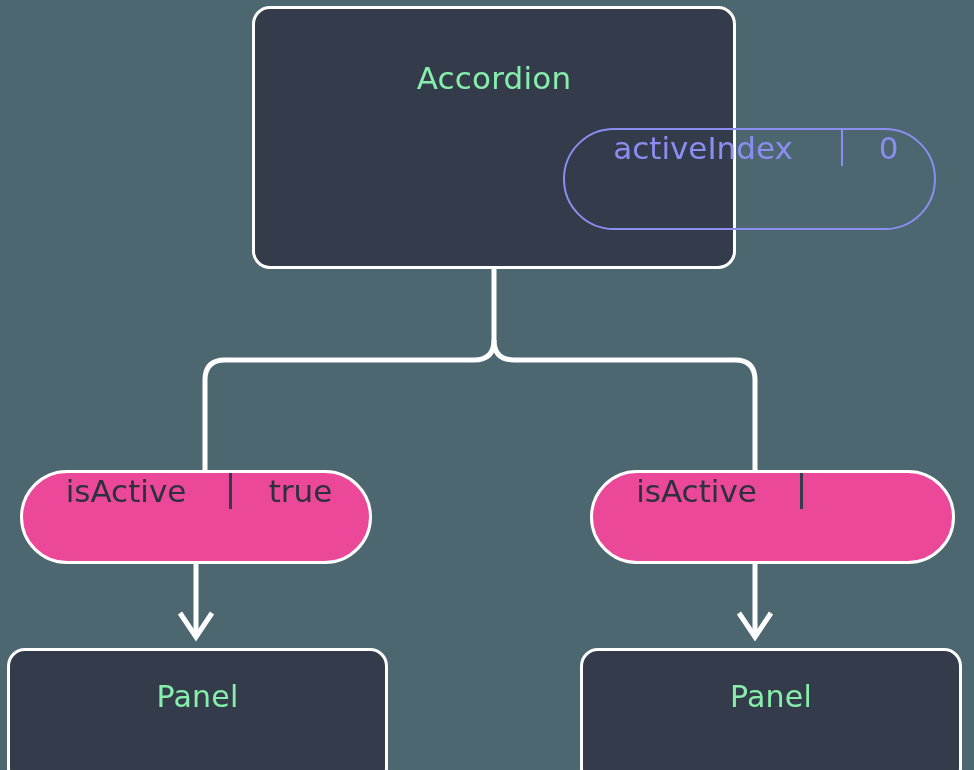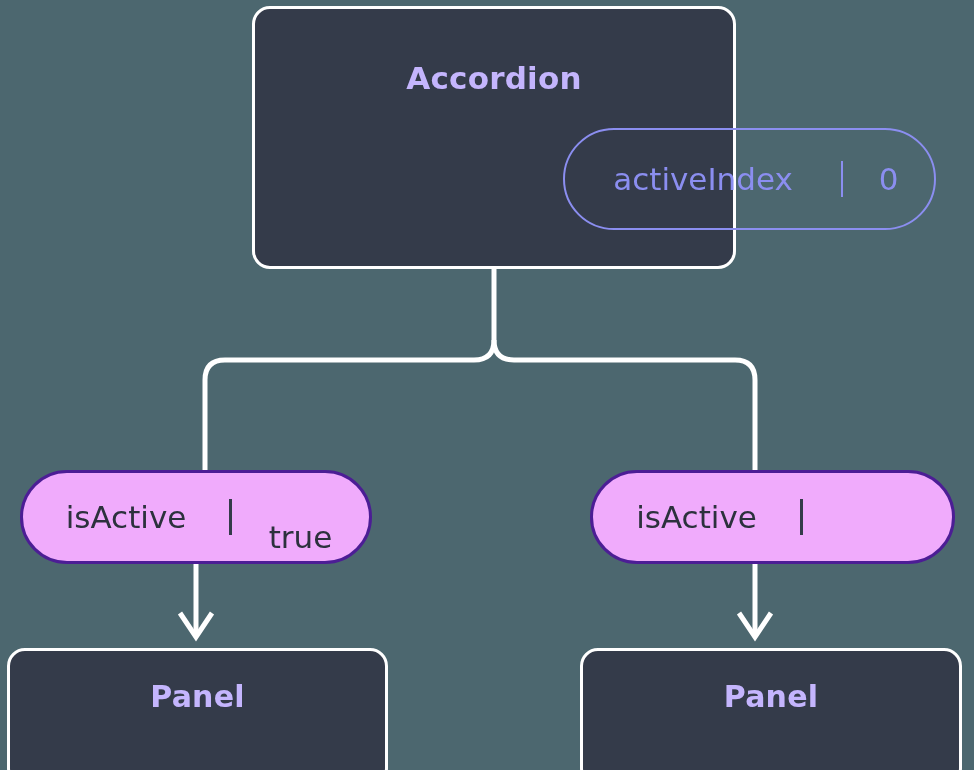--- a/index.html
+++ b/index.html
@@ -34,23 +34,23 @@
     box-sizing: border-box;
     background: #343b4a;
     border: 3px solid #ffffff;
     border-radius: 18px;
   }
   .node-title {
     position: absolute;
     left: 0;
     right: 0;
     text-align: center;
-    color: #c4b5fd;
+    color: #86efac;
     font-size: 31px;
-    font-weight: 700;
+    font-weight: 400;
     letter-spacing: 0.2px;
     white-space: nowrap;
   }
 
   #accordion-box {
     left: 252px;
     top: 6px;
     width: 484px;
     height: 263px;
   }
@@ -74,21 +74,21 @@
   #panel-right-box .node-title {
     top: 28px;
     font-size: 30px;
   }
 
   
   .pill {
     position: absolute;
     box-sizing: border-box;
     display: flex;
-    align-items: center;
+    align-items: flex-start;
     border-radius: 999px;
     overflow: hidden;
   }
   .pill .cell {
     display: flex;
     align-items: center;
     justify-content: center;
     white-space: nowrap;
     box-sizing: border-box;
   }
@@ -110,34 +110,33 @@
   #active-index-pill .cell.key {
     width: 278px;
     border-right: 2px solid #8b8ef0;
   }
   #active-index-pill .cell.val {
     flex: 1;
   }
 
   
   .pill-filled {
-    background: #f0abfc;
-    border: 3px solid #4c1d95;
+    background: #ec4899;
+    border: 3px solid #ffffff;
   }
   .pill-filled .cell {
     color: #2c313d;
     font-size: 31px;
     font-weight: 400;
   }
   .pill-filled .cell.key {
     border-right: 3px solid #343b4a;
   }
   .pill-filled .cell.val {
     flex: 1;
-    margin-top: 40px;
   }
 
   #is-active-true-pill {
     left: 20px;
     top: 470px;
     width: 352px;
     height: 94px;
   }
   #is-active-true-pill .cell.key { width: 209px; }
 

